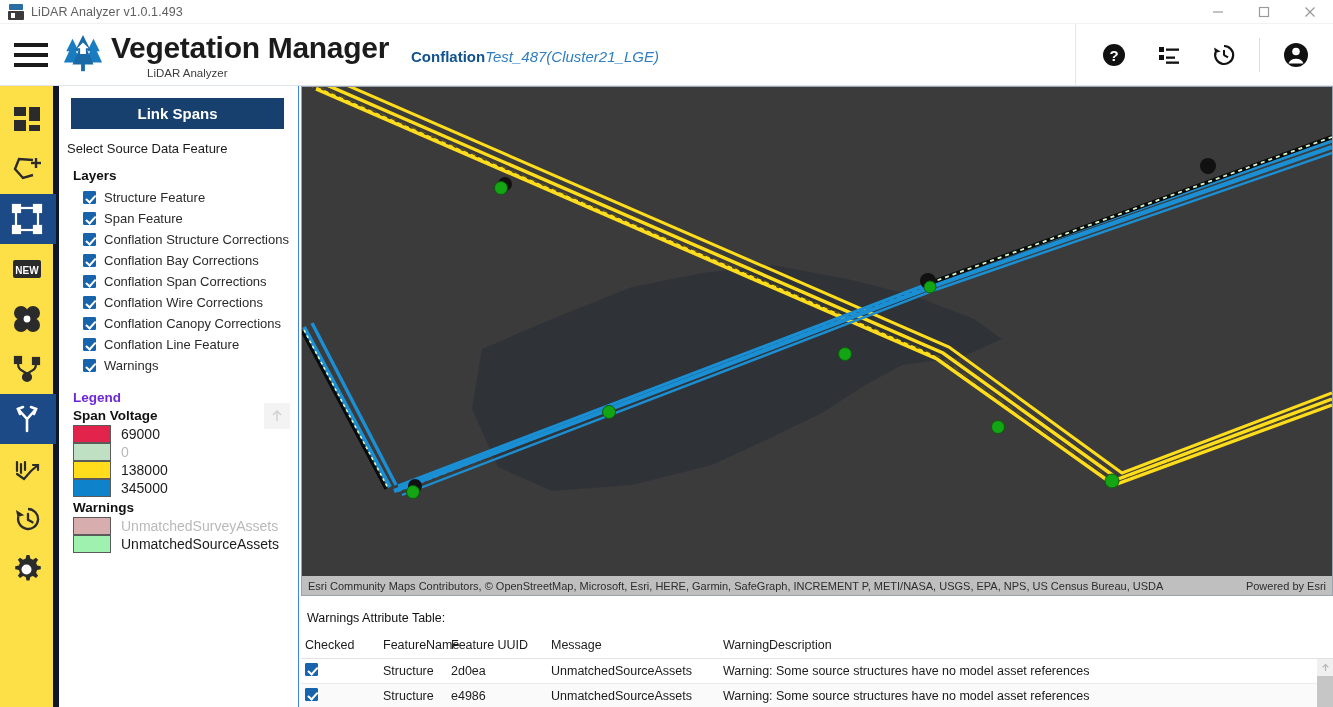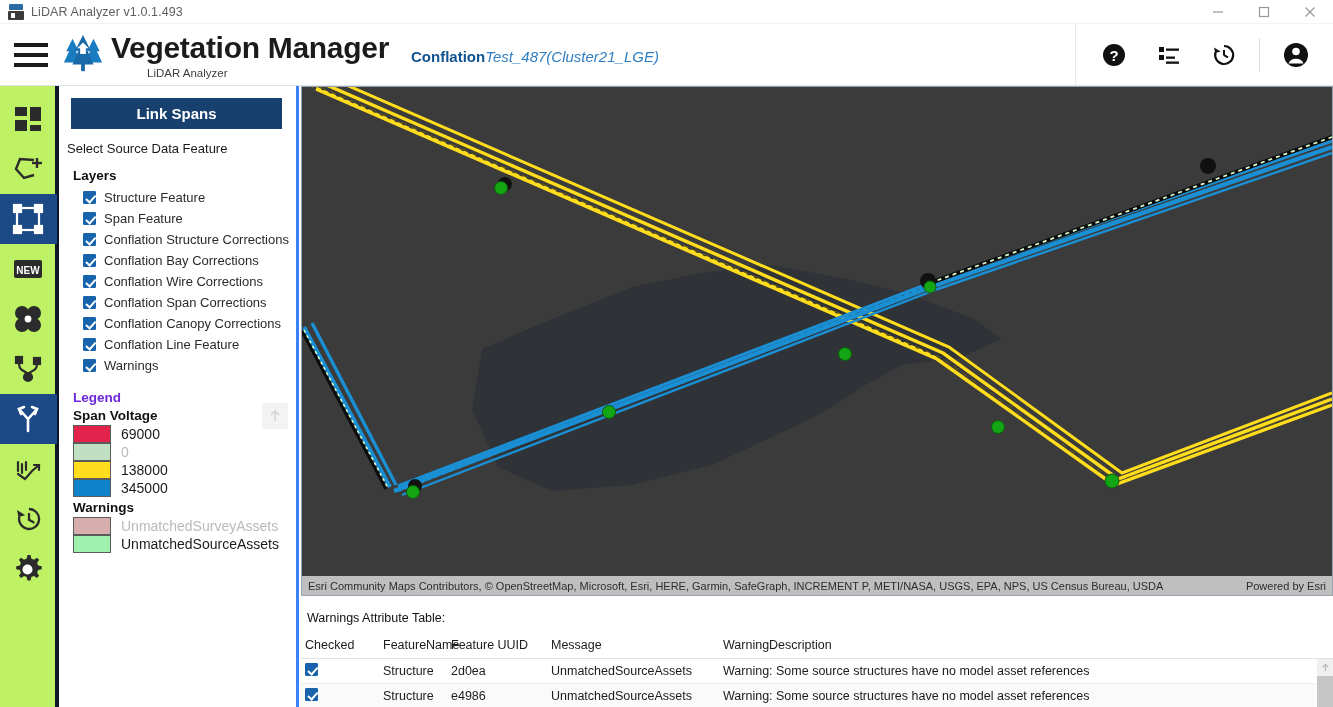--- a/index.html
+++ b/index.html
@@ -71,33 +71,33 @@
   }
   .hdr-btn {
     width: 55px; height: 62px; display: flex; align-items: center; justify-content: center;
     cursor: pointer;
   }
   .hdr-div { width: 1px; height: 34px; background: #d8dde5; margin: 0 8px; }
 
   
   .rail {
     position: absolute; top: 86px; left: 0; width: 59px; height: 621px;
-    background: #bef264; border-right: 4px solid #0f172a;
+    background: #fde047; border-right: 6px solid #0f172a;
     display: flex; flex-direction: column; align-items: center; padding-top: 8px;
   }
   .rail-item {
     width: 58px; height: 50px; display: flex; align-items: center; justify-content: center;
     cursor: pointer; color: #2b2b2b;
   }
   .rail-item.active { background: #1b4a86; color: #ffffff; }
 
   
   .panel {
     position: absolute; top: 86px; left: 59px; width: 240px; height: 621px;
-    background: #ffffff; border-right: 3px solid #3b82f6; padding: 10px 0 12px 0;
+    background: #ffffff; border-right: 1px solid #3b82f6; padding: 10px 0 12px 0;
     overflow: hidden;
   }
   .link-spans {
     margin: 2px 14px 0 12px; height: 31px; background: #17406f; color: #ffffff;
     font-size: 15px; font-weight: 700; display: flex; align-items: center;
     justify-content: center; cursor: pointer; border: none;
     font-family: "Liberation Sans", sans-serif;
   }
   .panel-sub { font-size: 13px; color: #1b1b1b; margin: 12px 0 0 8px; }
   .panel-h { font-size: 13.5px; font-weight: 700; color: #111; margin: 12px 0 4px 14px; }
@@ -375,25 +375,25 @@
         <div class="layer-row">
           <span class="cbx"></span>
           <span class="layer-label">Conflation Structure Corrections</span>
         </div>
         <div class="layer-row">
           <span class="cbx"></span>
           <span class="layer-label">Conflation Bay Corrections</span>
         </div>
         <div class="layer-row">
           <span class="cbx"></span>
+          <span class="layer-label">Conflation Span Corrections</span>
+        </div>
+        <div class="layer-row">
+          <span class="cbx"></span>
           <span class="layer-label">Conflation Wire Corrections</span>
-        </div>
-        <div class="layer-row">
-          <span class="cbx"></span>
-          <span class="layer-label">Conflation Span Corrections</span>
         </div>
         <div class="layer-row">
           <span class="cbx"></span>
           <span class="layer-label">Conflation Canopy Corrections</span>
         </div>
         <div class="layer-row">
           <span class="cbx"></span>
           <span class="layer-label">Conflation Line Feature</span>
         </div>
         <div class="layer-row">

